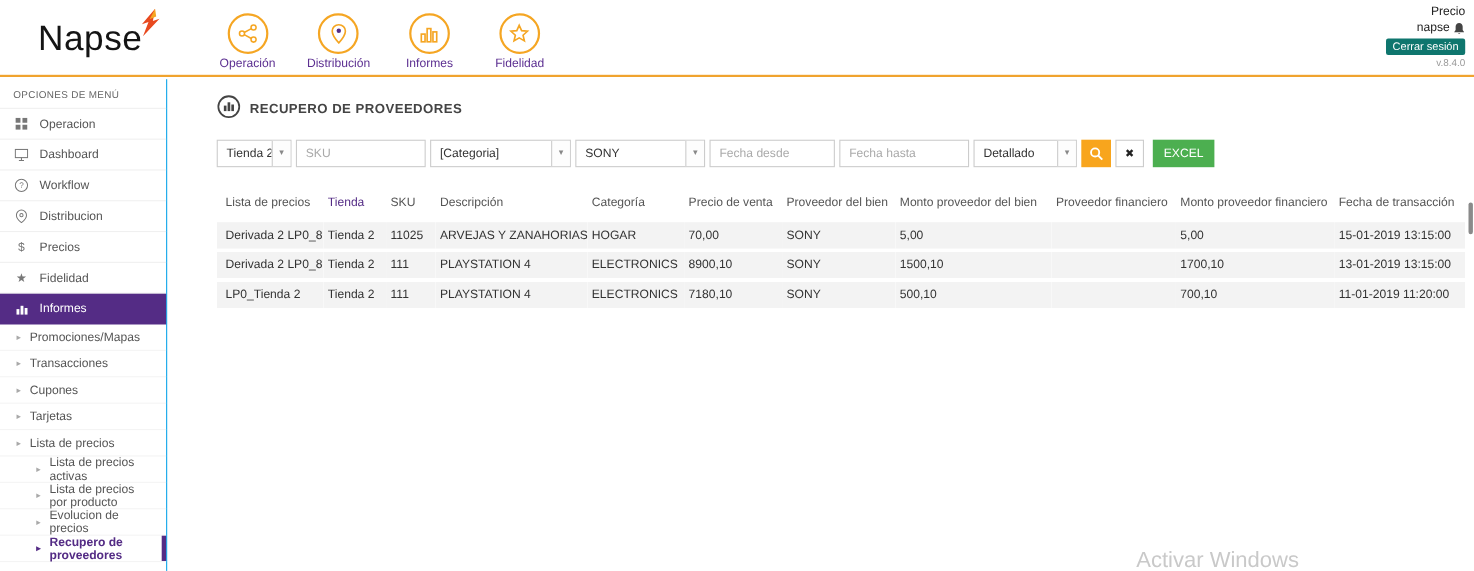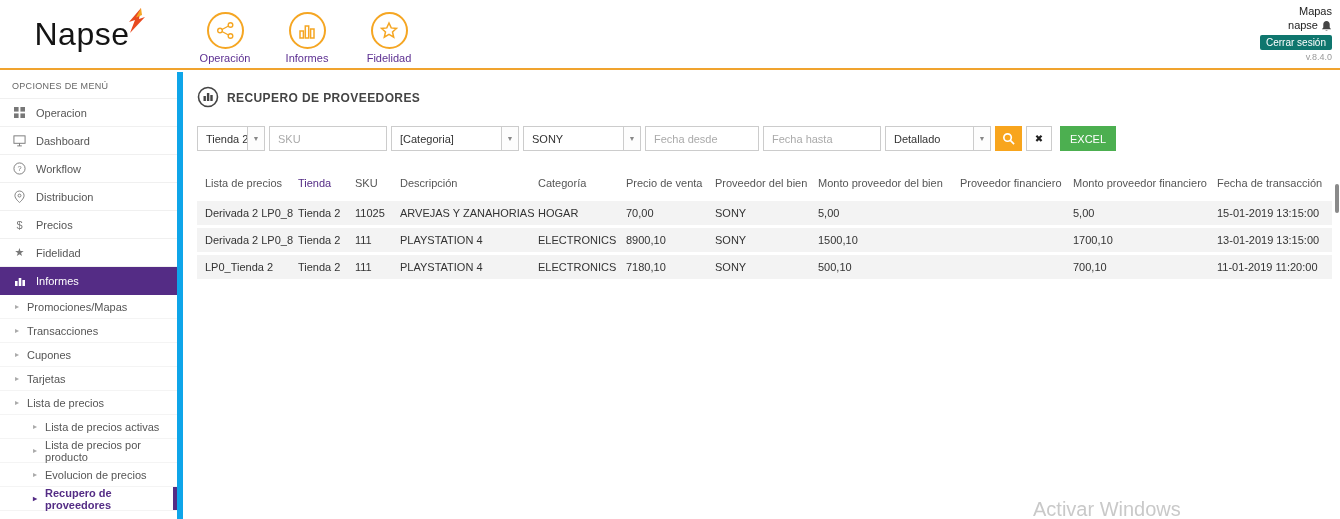--- a/index.html
+++ b/index.html
@@ -17,21 +17,21 @@
     display:flex;align-items:center;justify-content:center}
   .nav-label{color:#5c2f91;font-size:11px}
   .header-right{margin-left:auto;padding-right:8px;text-align:right;line-height:1.25}
   .admin-line{font-size:11px;color:#222}
   .user-line{font-size:11px;color:#222;display:flex;justify-content:flex-end;align-items:center;gap:3px}
   .logout{background:#0f766e;color:#fff;border:none;font-size:10px;padding:2px 6px;border-radius:2px;
     margin:2px 0;cursor:pointer;font-family:"Liberation Sans",sans-serif}
   .version{font-size:9px;color:#999}
 
   
-  .sidebar{position:absolute;left:0;top:72px;bottom:0;width:183px;background:#fff;border-right:6px solid #0ea5e9}
+  .sidebar{position:absolute;left:0;top:72px;bottom:0;width:152px;background:#fff;border-right:1px solid #0ea5e9}
   .menu-caption{font-size:9px;color:#666;padding:9px 12px 7px;letter-spacing:.3px;border-bottom:1px solid #f0f0f0}
   .side-item{height:28px;display:flex;align-items:center;gap:9px;padding:0 12px;color:#555;
     border-bottom:1px solid #f0f0f0;cursor:pointer}
   .side-item .sicon{width:15px;display:inline-flex;justify-content:center;color:#777;font-size:11px}
   .side-item.active{background:#542c85;color:#fff;border-bottom:none}
   .side-item.active .sicon{color:#fff}
   .sub-item{height:24px;display:flex;align-items:center;gap:8px;padding:0 12px 0 15px;color:#555;
     border-bottom:1px solid #f4f4f4;cursor:pointer;position:relative}
   .sub-item .caret{color:#a9a9a9;font-size:8px}
   .sub2{padding-left:33px}
@@ -46,21 +46,21 @@
 
   .filters{display:flex;align-items:center;gap:4px;margin-bottom:20px}
   .sel{height:25px;border:1px solid #ccc;background:#fff;display:flex;align-items:stretch;cursor:pointer}
   .sel .val{padding:0 8px;display:flex;align-items:center;flex:1;color:#333;white-space:nowrap;overflow:hidden}
   .sel .arr{width:17px;border-left:1px solid #ccc;display:flex;align-items:center;justify-content:center;
     color:#888;font-size:7px;background:#fdfdfd}
   .txt{height:25px;border:1px solid #ccc;padding:0 8px;font-size:11px;color:#333;
     font-family:"Liberation Sans",sans-serif}
   .txt::placeholder{color:#aaa}
   .w-store{width:68px}.w-sku{width:118px}.w-cat{width:128px}.w-prov{width:118px}
-  .w-from{width:114px}.w-to{width:118px}.w-detail{width:106px}
+  .w-from{width:114px}.w-to{width:118px}.w-detail{width:94px}
   .btn-search{width:27px;height:25px;background:#f8a51d;border:none;display:flex;align-items:center;
     justify-content:center;cursor:pointer}
   .btn-clear{width:26px;height:25px;background:#fff;border:1px solid #ccc;color:#222;font-size:10px;
     cursor:pointer;display:flex;align-items:center;justify-content:center}
   .btn-excel{height:25px;background:#4caf50;border:none;color:#fff;font-size:11px;padding:0 10px;
     margin-left:4px;cursor:pointer;font-family:"Liberation Sans",sans-serif}
 
   table{border-collapse:collapse;width:1135px;table-layout:fixed;font-size:11px}
   th{text-align:left;font-weight:normal;color:#555;padding:6px 4px 12px;white-space:nowrap;
     overflow:hidden;cursor:pointer}
@@ -91,40 +91,49 @@
             <circle cx="14.5" cy="4" r="2.3"></circle>
             <circle cx="14.5" cy="15" r="2.3"></circle>
           <line x1="6" y1="8.5" x2="12.5" y2="5"></line>
             <line x1="6" y1="10.5" x2="12.5" y2="14"></line>
         </svg>
       </span>
       <span class="nav-label">Operación</span>
     </div>
     <div class="nav-item">
       <span class="nav-circle">
+        <svg width="18" height="20" viewBox="0 0 18 20" fill="none" stroke="#f5a623" stroke-width="1.5">
+          <path d="M9 1.5C5.5 1.5 3 4 3 7.2 3 11.5 9 18 9 18s6-6.5 6-10.8C15 4 12.5 1.5 9 1.5z"></path>
+          <circle cx="9" cy="7" r="2" fill="#542c85" stroke="none"></circle>
+        </svg>
+      </span>
+      <span class="nav-label">Distribución</span>
+    </div>
+    <div class="nav-item">
+      <span class="nav-circle">
         <svg width="18" height="18" viewBox="0 0 18 18" fill="none" stroke="#f5a623" stroke-width="1.5">
           <rect x="2" y="9" width="3.4" height="7"></rect>
             <rect x="7.3" y="4" width="3.4" height="12"></rect>
             <rect x="12.6" y="7" width="3.4" height="9"></rect>
         </svg>
       </span>
       <span class="nav-label">Informes</span>
     </div>
     <div class="nav-item">
       <span class="nav-circle">
         <svg width="20" height="20" viewBox="0 0 20 20" fill="none" stroke="#f5a623" stroke-width="1.5">
           <path d="M10 2l2.2 4.9 5.3.5-4 3.6 1.2 5.2L10 13.4l-4.7 2.8 1.2-5.2-4-3.6 5.3-.5z"></path>
         </svg>
       </span>
       <span class="nav-label">Fidelidad</span>
     </div>
   </div>
 
   <div class="header-right">
-    <div class="admin-line">Mapas</div>
+    <div class="admin-line">Precio</div>
     <div class="user-line">
       <span>napse</span>
       <svg width="11" height="12" viewBox="0 0 12 13">
         <path d="M6 1c-2 0-3.5 1.5-3.5 3.5V8L1 10h10L9.5 8V4.5C9.5 2.5 8 1 6 1z" fill="#444"></path>
         <path d="M4.8 11a1.3 1.3 0 0 0 2.4 0z" fill="#444"></path>
       </svg>
     </div>
     <button class="logout">Cerrar sesión</button>
     <div class="version">v.8.4.0</div>
   </div>

